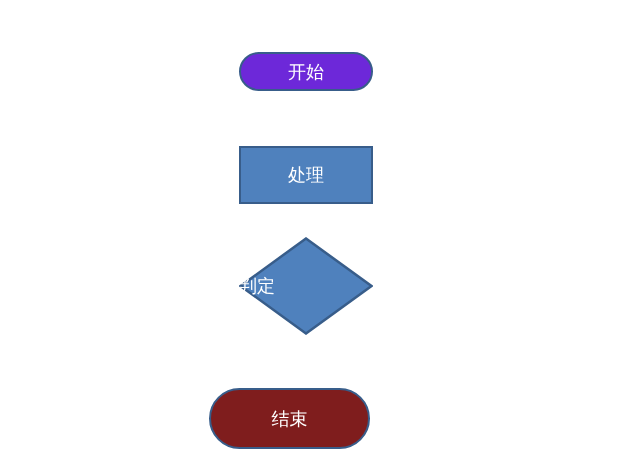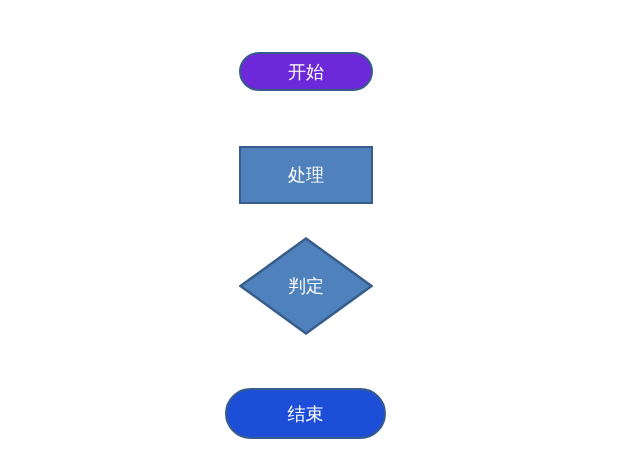--- a/index.html
+++ b/index.html
@@ -5,21 +5,21 @@
     html, body { margin: 0; padding: 0; background: #ffffff; }
     body { width: 629px; height: 468px; position: relative; overflow: hidden;
            font-family: "DejaVu Sans", sans-serif; }
     .shape { position: absolute; box-sizing: border-box; display: flex;
              align-items: center; justify-content: center; color: #ffffff;
              font-size: 18px; }
     .pill { border-radius: 999px; }
     .node-label { color: #ffffff; font-size: 18px; }
     svg.diamond { position: absolute; left: 239px; top: 237px; }
     .diamond-label { position: absolute; left: 239px; top: 237px; width: 134px; height: 98px;
-                     display: flex; align-items: center; justify-content: center; }
+                     display: flex; align-items: center; justify-content: flex-start; }
   </style>
 </head>
 <body>
 
 <div class="shape pill" style="left:239px; top:52px; width:134px; height:39px; background:#6d28d9; border:2px solid #385D8A;">
   <span class="node-label">开始</span>
 </div>
 
 <div class="shape" style="left:239px; top:146px; width:134px; height:58px; background:#4F81BD; border:2px solid #385D8A;">
   <span class="node-label">处理</span>
@@ -27,15 +27,15 @@
 
 <div>
   <svg class="diamond" width="134" height="98" viewBox="0 0 134 98">
     <polygon points="67,1.5 132.5,49 67,96.5 1.5,49" fill="#4F81BD" stroke="#385D8A" stroke-width="2.5" stroke-linejoin="miter"></polygon>
   </svg>
   <div class="diamond-label">
     <span class="node-label">判定</span>
   </div>
 </div>
 
-<div class="shape pill" style="left:225px; top:388px; width:161px; height:51px; background:#1d4ed8; border:2px solid #385D8A;">
+<div class="shape pill" style="left:209px; top:388px; width:161px; height:61px; background:#7f1d1d; border:2px solid #385D8A;">
   <span class="node-label">结束</span>
 </div>
 
 </body></html>

